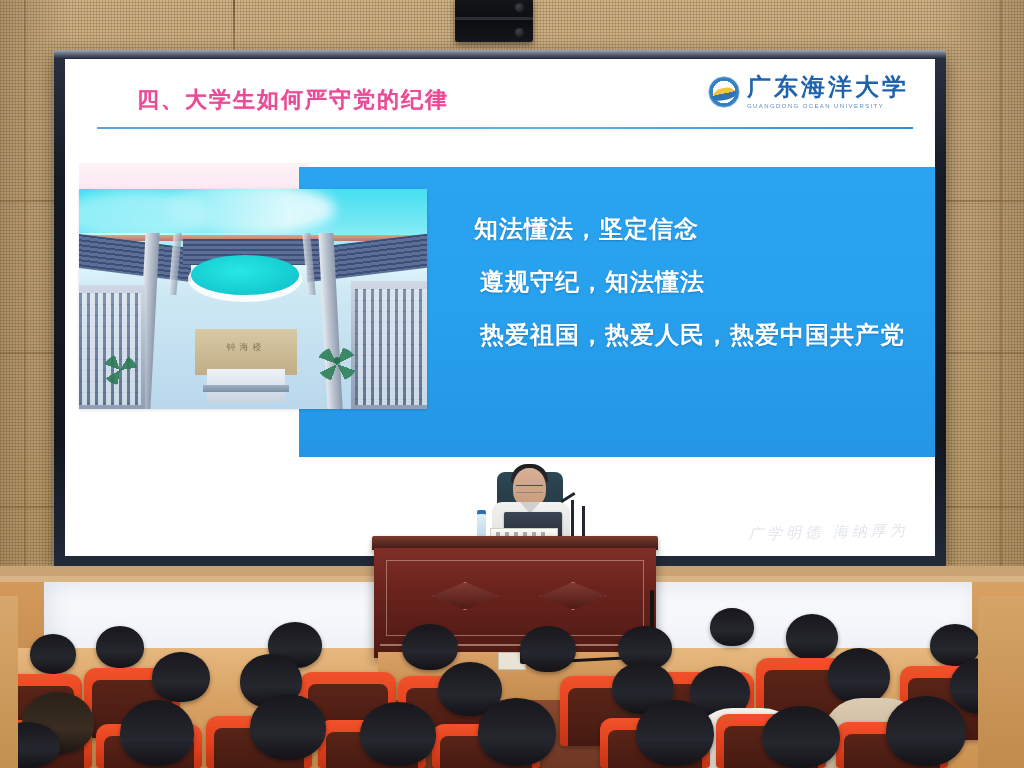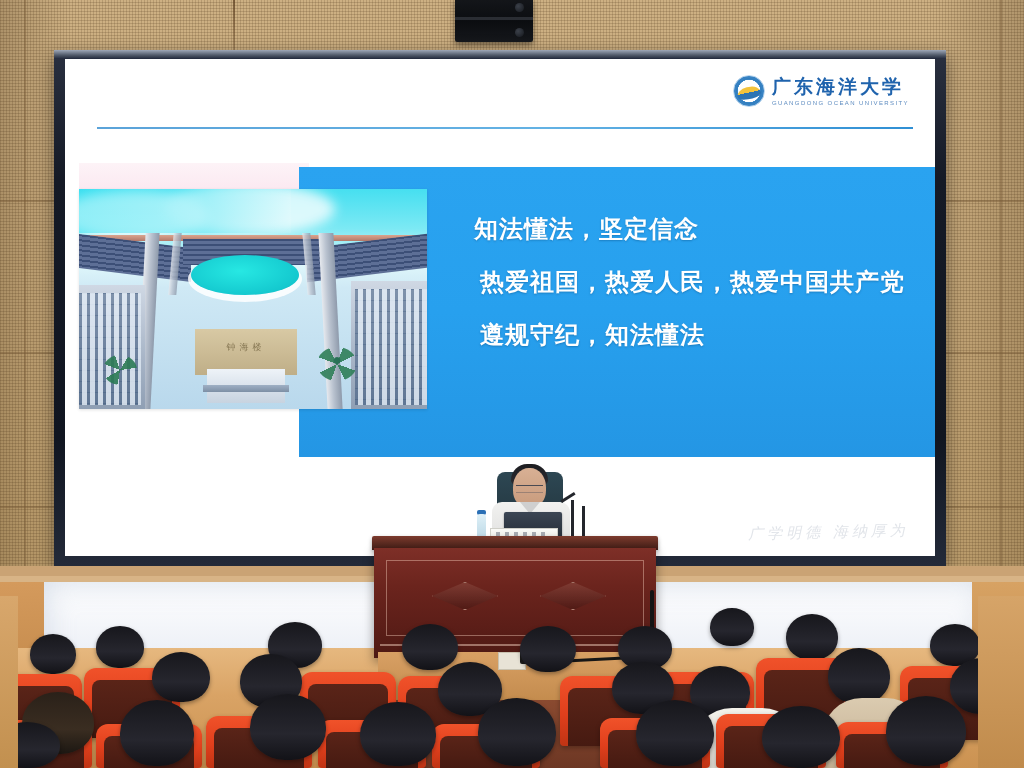--- a/index.html
+++ b/index.html
@@ -79,21 +79,21 @@
     background:radial-gradient(circle at 50% 50%,#ffffff 52%,#3a87c8 54%,#2c74b4 100%);
     border:1px solid #b9d6ef;overflow:hidden;flex:0 0 auto;
   }
   .logo-mark .wave{
     position:absolute;left:3px;right:3px;top:11px;height:12px;
     background:linear-gradient(180deg,#f3c33c 0 46%,#2c74b4 46% 100%);
     border-radius:50% 50% 45% 45%/70% 70% 40% 40%;transform:rotate(-12deg);
   }
   .logo-mark .ring{position:absolute;inset:2px;border-radius:50%;border:1px solid rgba(44,116,180,.55);}
   .logo-text{display:flex;flex-direction:column;line-height:1;}
-  .logo-cn{font-size:19px;font-weight:bold;color:#1f63ad;letter-spacing:3px;
+  .logo-cn{font-size:24px;font-weight:bold;color:#1f63ad;letter-spacing:3px;
     font-family:"DejaVu Serif","Liberation Serif",serif;}
   .logo-en{font-size:6px;color:#5e8cc0;letter-spacing:1.4px;margin-top:4px;}
 
   
   .pink-band{position:absolute;left:14px;top:104px;width:230px;height:26px;
     background:linear-gradient(180deg,#fdf3f7,#fbe9f1);}
 
   
   .blue-block{
     position:absolute;left:234px;top:108px;right:0;height:290px;
@@ -284,20 +284,21 @@
   <div class="speaker">
     <div class="sp-split"></div>
     <div class="sp-cone c1"></div>
     <div class="sp-cone c2"></div>
   </div>
 
   <div class="screen-frame">
     <div class="screen">
       <div class="slide">
 
+        <div class="slide-title">四、大学生如何严守党的纪律</div>
         <div class="title-rule"></div>
 
         <div class="logo">
           <div class="logo-mark">
             <div class="ring"></div>
               <div class="wave"></div>
           </div>
           <div class="logo-text">
             <div class="logo-cn">广东海洋大学</div>
             <div class="logo-en">GUANGDONG OCEAN UNIVERSITY</div>
@@ -305,22 +306,22 @@
         </div>
 
         <div class="pink-band"></div>
 
         <div class="blue-sq-top"></div>
         <div class="blue-sq-bot"></div>
 
         <div class="blue-block">
           <div class="blue-lines">
             <div class="ln">知法懂法，坚定信念</div>
+            <div class="ln indent">遵规守纪，知法懂法</div>
             <div class="ln indent">热爱祖国，热爱人民，热爱中国共产党</div>
-            <div class="ln indent">遵规守纪，知法懂法</div>
           </div>
         </div>
 
         <div class="photo">
           <div class="ph-sky"></div>
           <div class="ph-cloud" style="left:-20px;top:2px;width:150px;height:48px;"></div>
           <div class="ph-cloud" style="left:86px;top:-6px;width:170px;height:52px;opacity:.9;"></div>
           <div class="ph-overlay-cyan" style="opacity:.45;"></div>
 
           <div class="ph-roofbar" style="left:0;top:46px;width:348px;height:6px;"></div>

